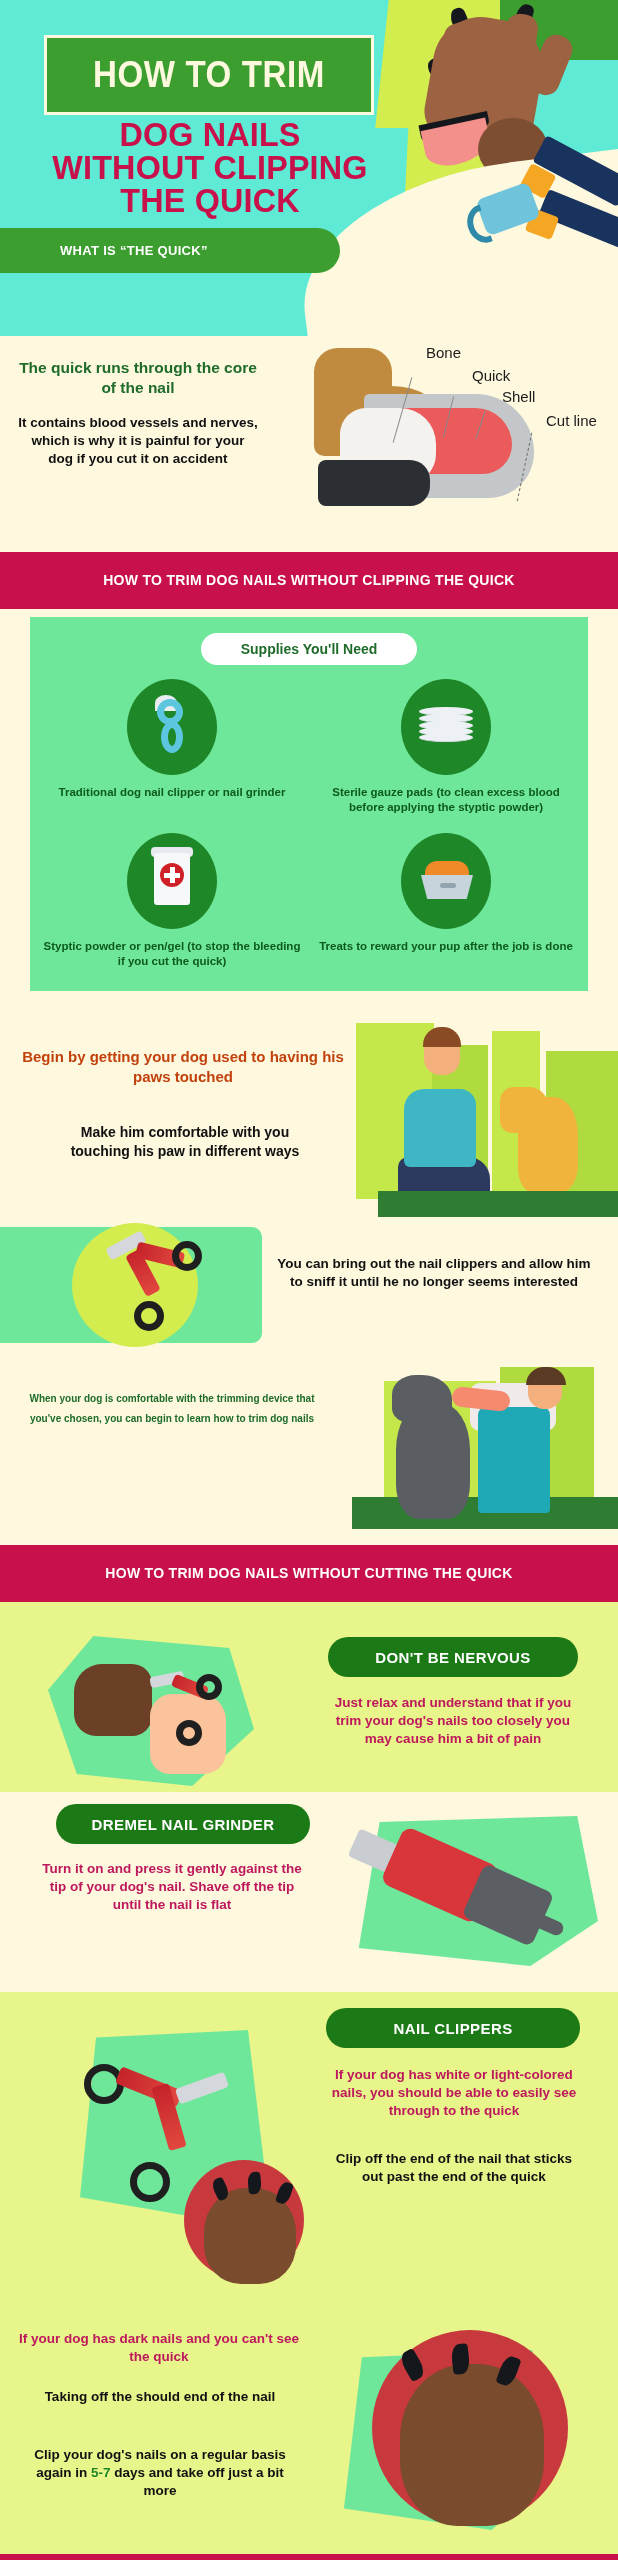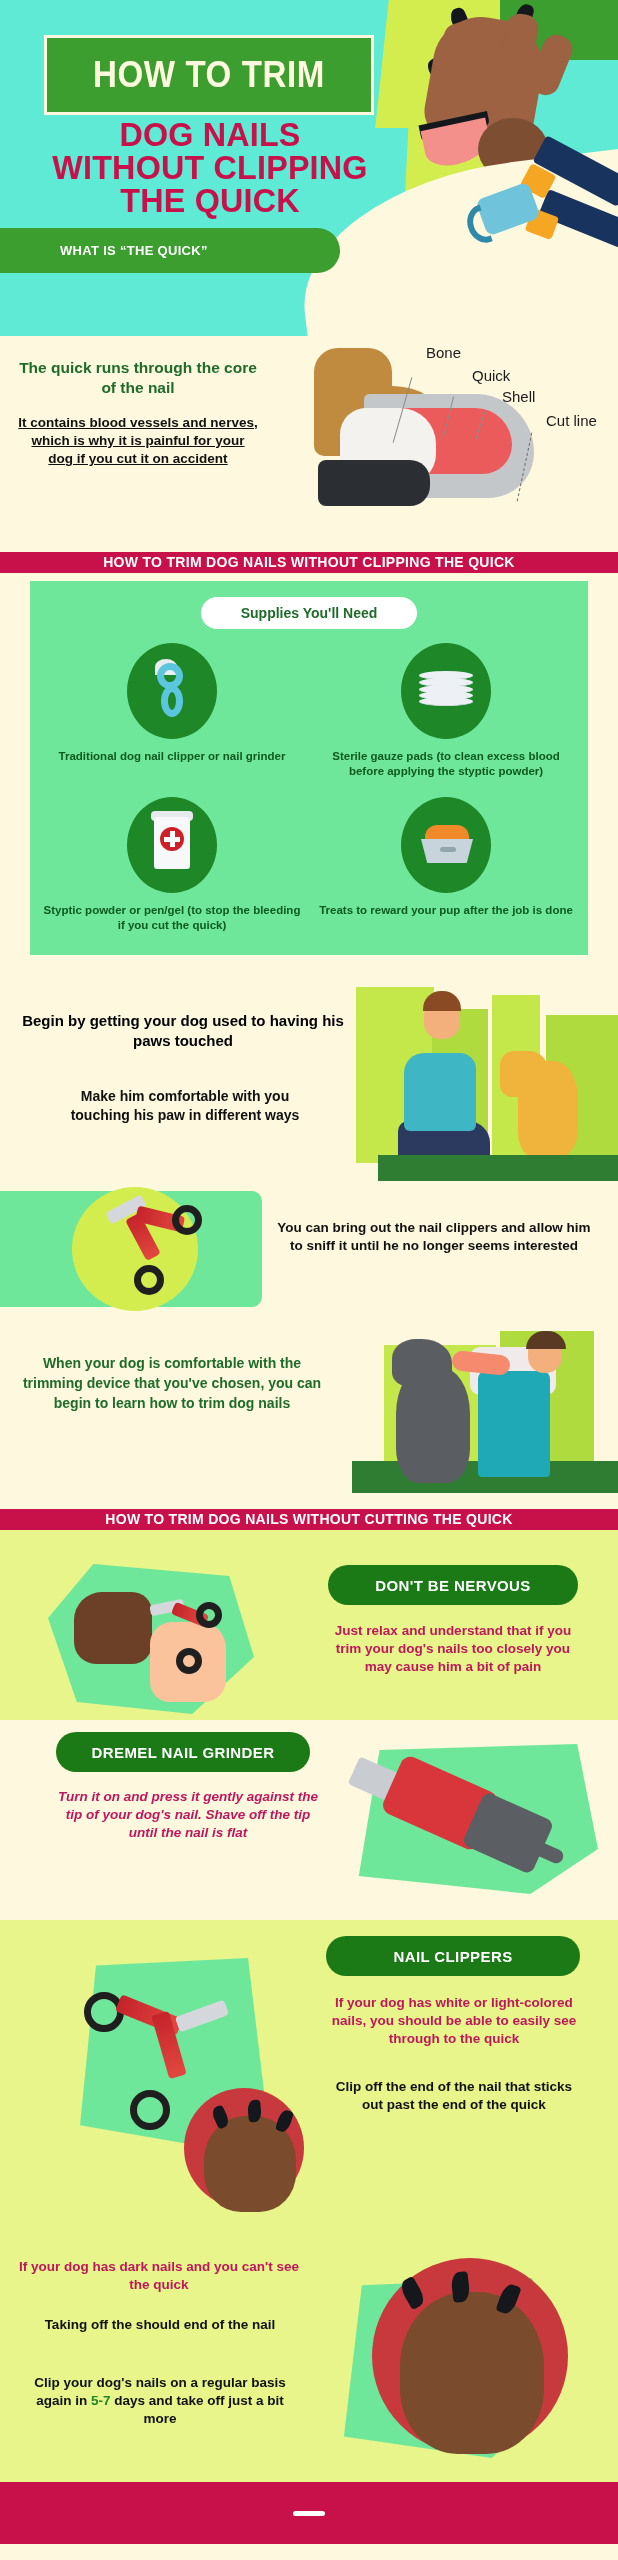--- a/index.html
+++ b/index.html
@@ -170,21 +170,21 @@
   .quick-text-1 {
     position: absolute; left: 14px; top: 22px;
     width: 248px; text-align: center;
     color: #1E6B2A; font-weight: bold;
     font-size: 15.5px; line-height: 20px;
   }
   .quick-text-2 {
     position: absolute; left: 18px; top: 78px;
     width: 240px; text-align: center;
     color: #111111; font-weight: bold;
-    font-size: 13.5px; line-height: 18px; text-decoration: underline;
+    font-size: 13.5px; line-height: 18px;
   }
 
   .nail-diagram { position: absolute; left: 282px; top: 0px; width: 336px; height: 216px; }
   .nd-toe {
     position: absolute; left: 32px; top: 12px;
     width: 78px; height: 108px;
     background: #C08B3E;
     border-radius: 24px 24px 10px 10px;
   }
   .nd-toe2 {
@@ -236,21 +236,21 @@
 
   
   .banner {
     width: 618px;
     background: #C8104A;
     color: #ffffff;
     text-align: center;
     font-weight: bold;
     font-size: 14px;
     line-height: 19px;
-    padding: 1px 10px;
+    padding: 19px 10px;
     letter-spacing: 0.3px;
   }
 
   
   .supplies-wrap {
     background: #FDF8DE;
     padding: 8px 30px 14px 30px;
   }
   .supplies {
     background: #6FE79B;
@@ -355,21 +355,21 @@
   
   .paws {
     position: relative;
     width: 618px; height: 212px;
     background: #FDF8DE;
     overflow: hidden;
   }
   .paws-text-1 {
     position: absolute; left: 22px; top: 42px;
     width: 322px; text-align: center;
-    color: #000000; font-weight: bold;
+    color: #c2410c; font-weight: bold;
     font-size: 15px; line-height: 20px;
   }
   .paws-text-2 {
     position: absolute; left: 60px; top: 118px;
     width: 250px; text-align: center;
     color: #111111; font-weight: bold;
     font-size: 14px; line-height: 19px;
   }
   .lime-block { position: absolute; background: #C4E84A; }
   .lime-block2 { position: absolute; background: #AFDB3E; }
@@ -423,21 +423,21 @@
   
   .comfort {
     position: relative;
     width: 618px; height: 178px;
     background: #FDF8DE; overflow: hidden;
   }
   .comfort-text {
     position: absolute; left: 22px; top: 22px;
     width: 300px; text-align: center;
     color: #1E6B2A; font-weight: bold;
-    font-size: 14px; line-height: 20px;
+    font-size: 10px; line-height: 20px;
   }
   .dog-g { position:absolute; background:#5A5E63; border-radius: 40% 40% 30% 30%; }
   .woman-apron { position:absolute; background:#1FA8B5; border-radius:8px 8px 4px 4px; }
   .woman-shirt { position:absolute; background:#F1EAEA; border-radius:10px; }
   .woman-arm { position:absolute; background:#F58A6F; border-radius:10px; }
 
   
   .sec-lime { background: #E7F58A; position: relative; overflow: hidden; }
   .sec-cream { background: #FDF8DE; position: relative; overflow: hidden; }
   .green-pill {
@@ -668,21 +668,21 @@
     <div class="green-pill" style="position:absolute; left:328px; top:35px; width:250px;">
       <span>DON'T BE NERVOUS</span>
     </div>
     <div class="body-green" style="position:absolute; left:322px; top:92px; width:262px;">Just relax and understand that if you trim your dog's nails too closely you may cause him a bit of pain</div>
   </div>
 
   <div class="sec-cream" style="height:200px;">
     <div class="green-pill" style="position:absolute; left:56px; top:12px; width:254px;">
       <span>DREMEL NAIL GRINDER</span>
     </div>
-    <div class="body-green" style="position:absolute; left:52px; top:68px; width:272px;font-style:italic;">Turn it on and press it gently against the tip of your dog's nail. Shave off the tip until the nail is flat</div>
+    <div class="body-green" style="position:absolute; left:36px; top:68px; width:272px;">Turn it on and press it gently against the tip of your dog's nail. Shave off the tip until the nail is flat</div>
 
     <div class="poly-mint" style="left:338px; top:24px; width:260px; height:150px;"></div>
     <div class="dremel-tip" style="left:352px; top:44px; width:44px; height:30px; transform:rotate(24deg);"></div>
     <div class="dremel-body" style="left:388px; top:52px; width:104px; height:62px; transform:rotate(24deg);"></div>
     <div class="dremel-grey" style="left:470px; top:84px; width:76px; height:58px; transform:rotate(24deg);"></div>
     <div class="dremel-grey" style="left:534px; top:126px; width:30px; height:14px; transform:rotate(24deg);"></div>
   </div>
 
   <div class="sec-lime" style="height:330px;">
     <div class="poly-mint" style="left:64px; top:38px; width:200px; height:190px;"></div>

